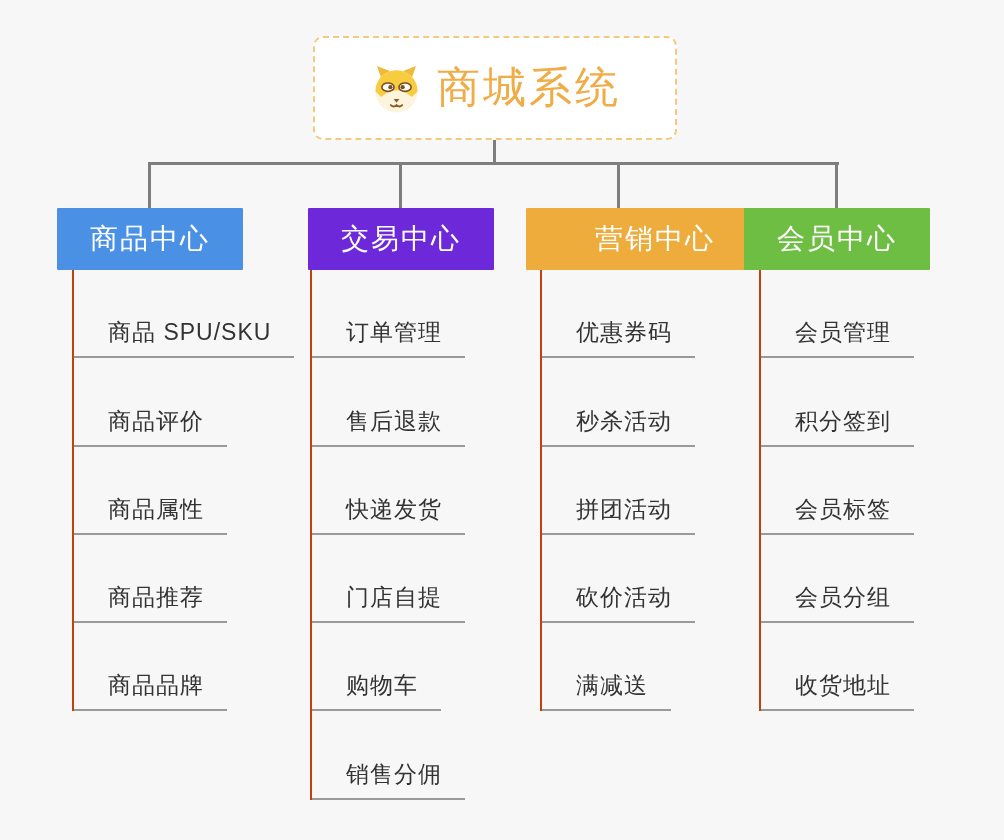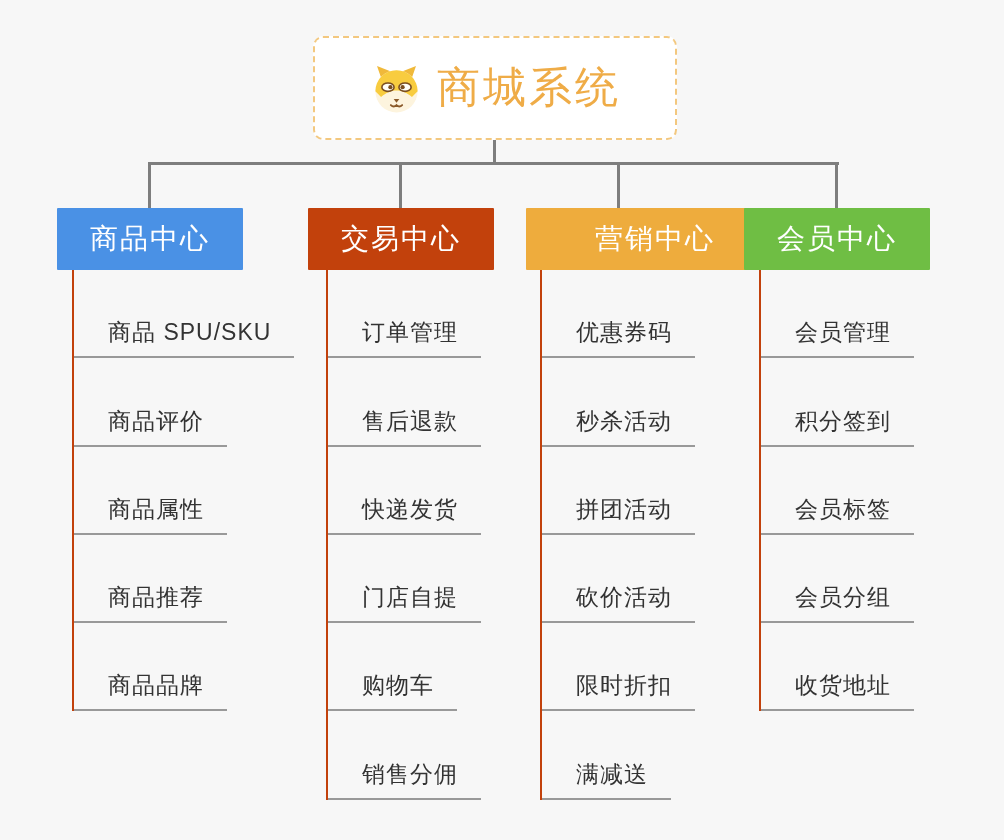--- a/index.html
+++ b/index.html
@@ -67,21 +67,21 @@
   .column{
     position:absolute;
     top:270px;
     border-left:2px solid #c2410c;
     display:flex;
     flex-direction:column;
     align-items:flex-start;
     z-index:1;
   }
   .col-1{left:72px;}
-  .col-2{left:326px;}
+  .col-2{left:310px;}
   .col-3{left:540px;}
   .col-4{left:759px;}
   .sub-item{
     height:88.3px;
     box-sizing:border-box;
     display:flex;
     align-items:flex-end;
     padding:0 23px 8px 34px;
     border-bottom:2px solid #999999;
     font-size:23px;
@@ -112,21 +112,21 @@
   </div>
 
   <div class="line stem-root" style="background-color: rgb(126, 126, 126);"></div>
   <div class="line h-bar" style="background-color: rgb(126, 126, 126);"></div>
   <div class="line drop drop-1" style="background-color: rgb(126, 126, 126);"></div>
   <div class="line drop drop-2" style="background-color: rgb(126, 126, 126);"></div>
   <div class="line drop drop-3" style="background-color: rgb(126, 126, 126);"></div>
   <div class="line drop drop-4" style="background-color: rgb(126, 126, 126);"></div>
 
   <div class="branch branch-1" style="background-color: rgb(74, 145, 229);">商品中心</div>
-  <div class="branch branch-2" style="background-color: #c2410c;">交易中心</div>
+  <div class="branch branch-2" style="background-color: #6d28d9;">交易中心</div>
   <div class="branch branch-3" style="background-color: rgb(238, 172, 61); padding-left: 36px;">营销中心</div>
   <div class="branch branch-4" style="background-color: rgb(111, 190, 68);">会员中心</div>
 
   <div class="column col-1">
     <div class="sub-item">商品 SPU/SKU</div>
     <div class="sub-item">商品评价</div>
     <div class="sub-item">商品属性</div>
     <div class="sub-item">商品推荐</div>
     <div class="sub-item">商品品牌</div>
   </div>
@@ -138,21 +138,20 @@
     <div class="sub-item">门店自提</div>
     <div class="sub-item">购物车</div>
     <div class="sub-item">销售分佣</div>
   </div>
 
   <div class="column col-3">
     <div class="sub-item">优惠券码</div>
     <div class="sub-item">秒杀活动</div>
     <div class="sub-item">拼团活动</div>
     <div class="sub-item">砍价活动</div>
-    <div class="sub-item">限时折扣</div>
     <div class="sub-item">满减送</div>
   </div>
 
   <div class="column col-4">
     <div class="sub-item">会员管理</div>
     <div class="sub-item">积分签到</div>
     <div class="sub-item">会员标签</div>
     <div class="sub-item">会员分组</div>
     <div class="sub-item">收货地址</div>
   </div>

